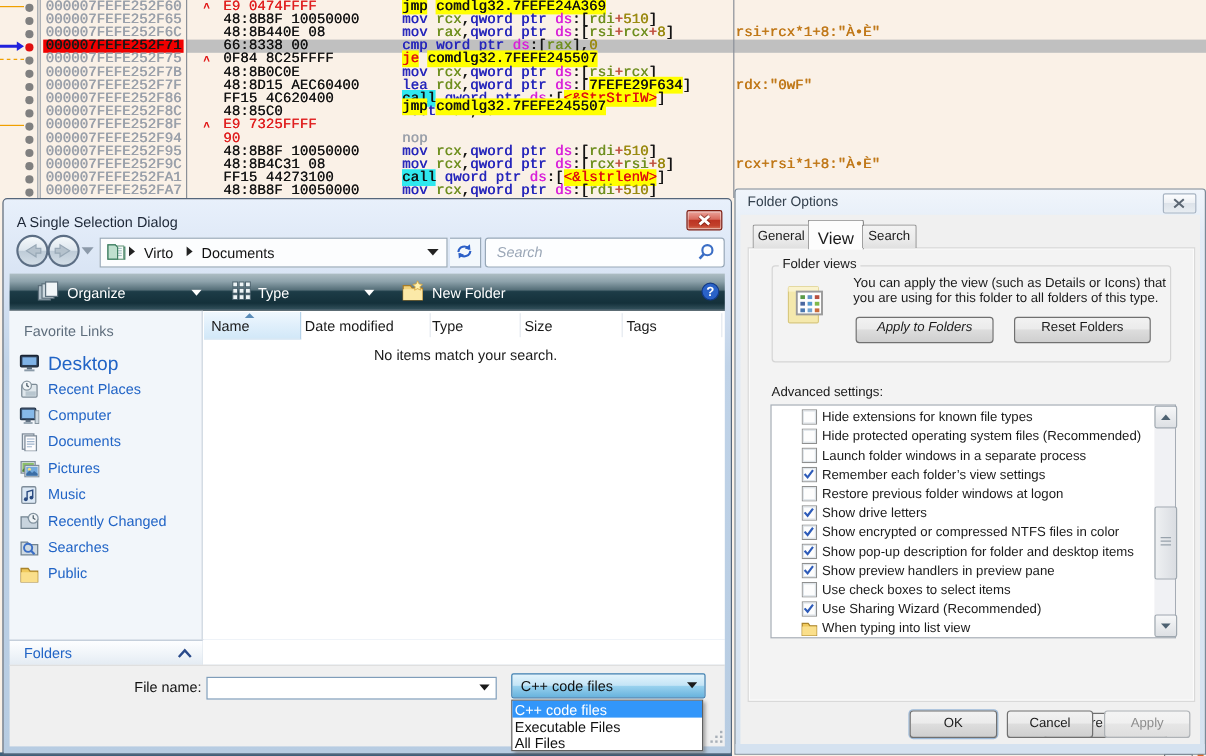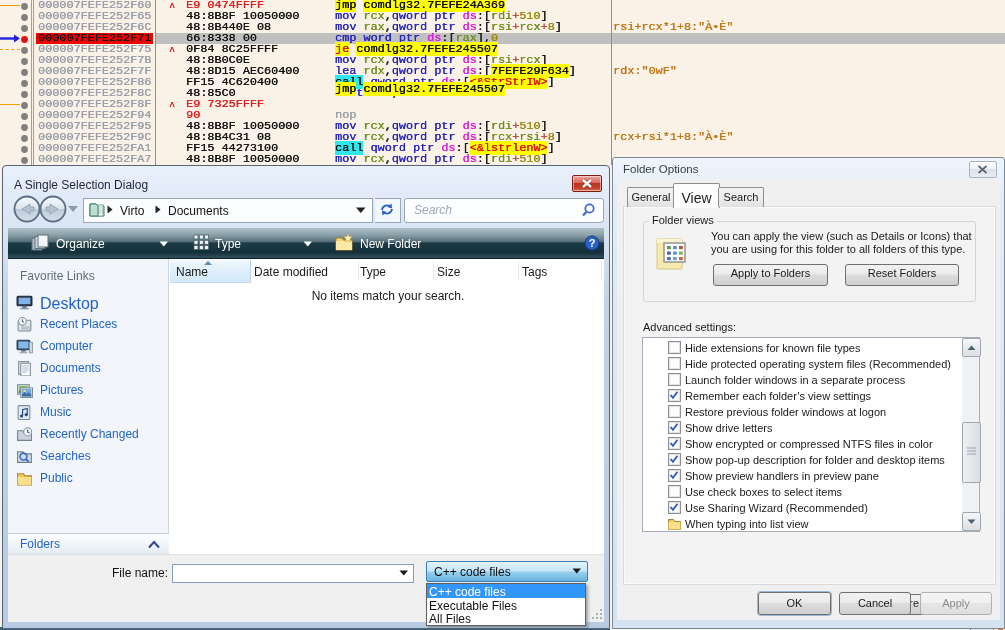--- a/index.html
+++ b/index.html
@@ -385,21 +385,21 @@
           <rect x="23" y="8" width="3.8" height="3.2" fill="#b85040"></rect>
   <rect x="11" y="13.5" width="3.8" height="3.2" fill="#4a68a0"></rect>
           <rect x="17" y="13.5" width="3.8" height="3.2" fill="#549ad0"></rect>
           <rect x="23" y="13.5" width="3.8" height="3.2" fill="#7fb84a"></rect>
   <rect x="11" y="19" width="3.8" height="3.2" fill="#4a78b0"></rect>
           <rect x="17" y="19" width="3.8" height="3.2" fill="#6fa2d0"></rect>
           <rect x="23" y="19" width="3.8" height="3.2" fill="#c86a3a"></rect>
  </g>
       </svg>
 <div class="a" style="left:98px;top:72px;width:280px;font-size:11px;line-height:13px;color:#1a1a1a">You can apply the view (such as Details or Icons) that<br>you are using for this folder to all folders of this type.</div>
-<div class="a" style="left:100px;top:106px;width:113px;height:20px;border:1px solid #707070;border-radius:3px;background:linear-gradient(180deg,#f2f2f2 0%,#ebebeb 45%,#dddddd 50%,#cfcfcf 100%);">
+<div class="a" style="left:100px;top:106px;width:113px;height:20px;border:1px solid #707070;border-radius:3px;background:linear-gradient(180deg,#f2f2f2 0%,#ebebeb 45%,#dddddd 50%,#cfcfcf 100%);font-style:italic;">
         <div style="position:absolute;left:0;top:2px;width:100%;text-align:center;font-size:11px;color:#1a1a1a">Apply to Folders</div>
       </div>
 <div class="a" style="left:232px;top:106px;width:112px;height:20px;border:1px solid #707070;border-radius:3px;background:linear-gradient(180deg,#f2f2f2 0%,#ebebeb 45%,#dddddd 50%,#cfcfcf 100%);">
         <div style="position:absolute;left:0;top:2px;width:100%;text-align:center;font-size:11px;color:#1a1a1a">Reset Folders</div>
       </div>
 <div class="a" style="left:30px;top:163px;font-size:11px;color:#1a1a1a">Advanced settings:</div>
 <div class="a" style="left:29px;top:179px;width:336px;height:193px;background:#fff;border:1px solid #a5acb5"></div>
 <svg class="a" style="left:55px;top:183px" width="13" height="13">
  <rect x="0.5" y="0.5" width="12" height="12" fill="#f4f4f4" stroke="#8e8f8f"></rect>
  <rect x="1.5" y="1.5" width="10" height="10" fill="#fdfdfd" stroke="#dfe5ea" stroke-width="1"></rect>

